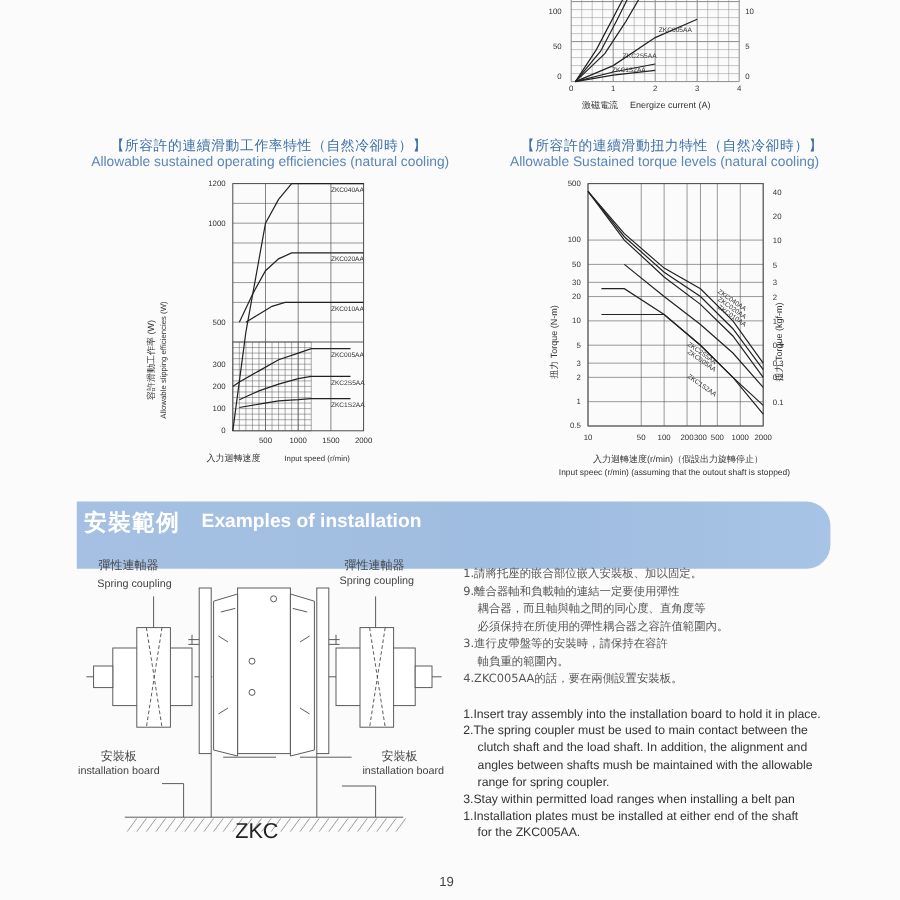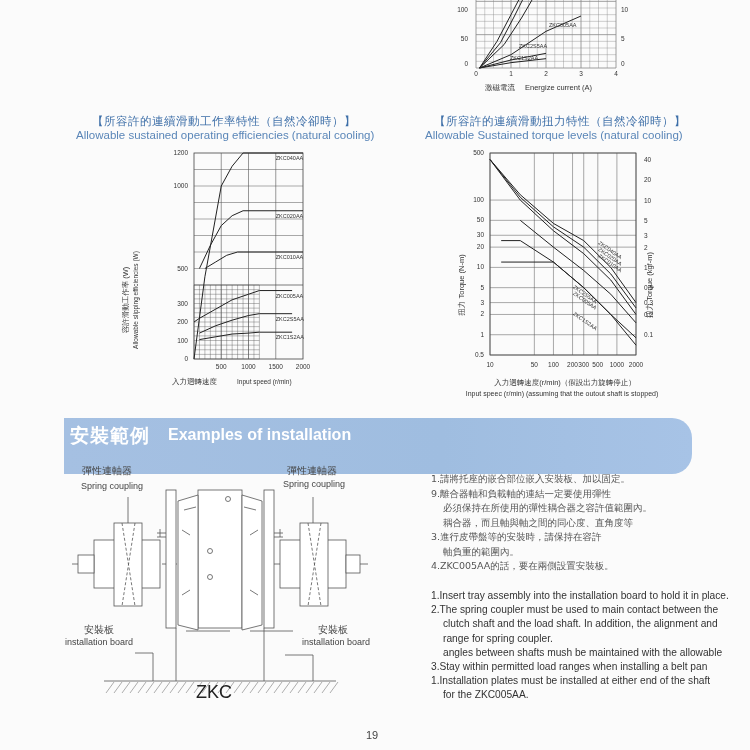--- a/index.html
+++ b/index.html
@@ -7,21 +7,21 @@
   .abs{position:absolute;}
   .title-cn{color:#3e6fa8;font-size:11.5px;letter-spacing:0.5px;white-space:nowrap;}
   .title-en{color:#5a86b8;font-size:11.5px;white-space:nowrap;font-family:"Liberation Sans",sans-serif;}
   .tick{font-size:6.5px;fill:#333;font-family:"Liberation Sans",sans-serif;}
   .curve-label{font-size:5.5px;fill:#333;font-family:"Liberation Sans",sans-serif;}
   .axis-text{font-size:7.5px;fill:#333;font-family:"Liberation Sans",sans-serif;}
   .banner{left:64px;top:418px;width:628px;height:56px;background:linear-gradient(90deg,#a5c0e2 0%,#9fbde0 60%,#a7c3e6 100%);border-radius:0 20px 20px 0;}
   .banner-cn{position:absolute;left:6px;top:5px;font-size:19px;font-weight:bold;color:#fff;letter-spacing:1px;font-family:"DejaVu Sans",sans-serif;}
   .banner-en{position:absolute;left:104px;top:8px;font-size:16px;font-weight:bold;color:#fff;font-family:"Liberation Sans",sans-serif;text-align:center;}
   .notes-cn{left:386px;top:472px;font-size:9.5px;line-height:14.5px;color:#555;}
-  .notes-cn div, .notes-en div{white-space:nowrap;margin-left:45px;}
+  .notes-cn div, .notes-en div{white-space:nowrap;}
   .indent{padding-left:12px;}
   .notes-en{left:386px;top:589px;font-size:10.2px;line-height:14.2px;color:#333;font-family:"Liberation Sans",sans-serif;}
   .diag-label{font-size:10px;color:#444;white-space:nowrap;}
   .diag-label-en{font-size:9px;color:#444;white-space:nowrap;font-family:"Liberation Sans",sans-serif;}
   .page-num{left:366px;top:729px;font-size:11px;color:#444;font-family:"Liberation Sans",sans-serif;}
   .zkc{left:196px;top:682px;font-size:18px;color:#222;font-family:"Liberation Sans",sans-serif;}
 </style>
 </head>
 <body>
 
@@ -337,31 +337,31 @@
 <div class="abs diag-label-en" style="left:283px;top:479px;">Spring coupling</div>
 <div class="abs diag-label" style="left:84px;top:623px;">安裝板</div>
 <div class="abs diag-label-en" style="left:65px;top:637px;">installation board</div>
 <div class="abs diag-label" style="left:318px;top:623px;">安裝板</div>
 <div class="abs diag-label-en" style="left:302px;top:637px;">installation board</div>
 <div class="abs zkc">ZKC</div>
 
 <div class="abs notes-cn">
   <div>1.請將托座的嵌合部位嵌入安裝板、加以固定。</div>
   <div>9.離合器軸和負載軸的連結一定要使用彈性</div>
+  <div class="indent">耦合器，而且軸與軸之間的同心度、直角度等</div>
   <div class="indent">必須保持在所使用的彈性耦合器之容許值範圍內。</div>
-  <div class="indent">耦合器，而且軸與軸之間的同心度、直角度等</div>
   <div>3.進行皮帶盤等的安裝時，請保持在容許</div>
   <div class="indent">軸負重的範圍內。</div>
   <div>4.ZKC005AA的話，要在兩側設置安裝板。</div>
 </div>
 
 <div class="abs notes-en">
   <div>1.Insert tray assembly into the installation board to hold it in place.</div>
   <div>2.The spring coupler must be used to main contact between the</div>
   <div class="indent">clutch shaft and the load shaft.  In addition, the alignment and</div>
+  <div class="indent">angles between shafts mush be maintained with the allowable</div>
   <div class="indent">range for spring coupler.</div>
-  <div class="indent">angles between shafts mush be maintained with the allowable</div>
   <div>3.Stay within permitted load ranges when installing a belt pan</div>
   <div>1.Installation plates must be installed at either end of the shaft</div>
   <div class="indent">for the ZKC005AA.</div>
 </div>
 
 <div class="abs page-num">19</div>
 
 </body></html>

